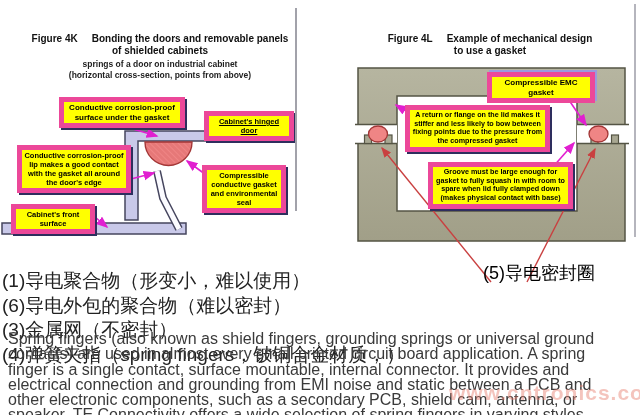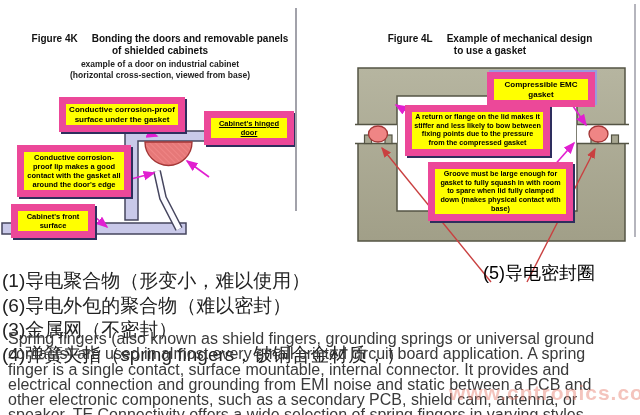--- a/index.html
+++ b/index.html
@@ -6,21 +6,21 @@
   .page {
     position:relative; width:640px; height:415px; background:#ffffff;
     font-family:"Liberation Sans", sans-serif; overflow:hidden;
   }
   .fig-panel { position:absolute;margin-top:28px; }
   .fig-title { position:absolute; text-align:center; font-weight:bold; color:#111; font-size:10px; line-height:12px; }
   .fig-sub   { position:absolute; text-align:center; font-weight:bold; color:#222; font-size:8.5px; line-height:10.5px; }
   .fig-title .gap { margin-left:14px; }
   svg.diagram { position:absolute; left:0; top:0; }
   .ybox {
-    position:absolute; background:#ffff00; border:7px solid #ec4899;
+    position:absolute; background:#ffff00; border:5px solid #ec4899;
     box-shadow:2px 2px 0 #2e2e5e; color:#000; font-weight:bold;
     text-align:center; line-height:1.2; padding:1px 2px; box-sizing:border-box;
   }
   .ybox.sh-up { box-shadow:2px -2px 0 #9a9ade; }
   .f8  { font-size:8px; }
   .f75 { font-size:7.5px; }
   .f7  { font-size:7.2px; }
   .cn-notes { position:absolute; left:2px; top:221px; color:#222; font-size:19px; line-height:24.5px; white-space:nowrap;margin-top:48px; }
   .cn-item5 { position:absolute; left:456px; top:261px; color:#000000; font-size:18px; white-space:nowrap;margin-left:27px; }
   .body-par { position:absolute; left:8px; top:331px; width:606px; color:#3a3a3a; font-size:16px; line-height:15.3px; }
@@ -31,22 +31,22 @@
 <body>
 
 <div class="page">
 
   <div class="fig-panel" style="left:0;top:0;width:300px;height:220px;">
 
     <div class="fig-title" style="left:15px;top:5px;width:290px;">
       <span>Figure 4K</span><span class="gap">Bonding the doors and removable panels</span>
     </div>
     <div class="fig-title" style="left:15px;top:17px;width:290px;">of shielded cabinets</div>
-    <div class="fig-sub" style="left:15px;top:31px;width:290px;">example of a door on industrial cabinet</div>
-    <div class="fig-sub" style="left:15px;top:42px;width:290px;">(horizontal cross-section, viewed from base)</div>
+    <div class="fig-sub" style="left:15px;top:31px;width:290px;">springs of a door on industrial cabinet</div>
+    <div class="fig-sub" style="left:15px;top:42px;width:290px;">(horizontal cross-section, points from above)</div>
 
     <svg class="diagram" width="300" height="220" viewBox="0 0 300 220">
       <defs>
         <marker id="mh" markerWidth="8" markerHeight="7" refX="6.5" refY="3" orient="auto">
           <path d="M0,0 L7.5,3 L0,6 Z" fill="#e11fd0"></path>
         </marker>
         <pattern id="xh" width="4" height="4" patternUnits="userSpaceOnUse" patternTransform="rotate(45)">
           <path d="M0,0 H4 M0,2 H4" stroke="rgba(190,60,60,0.45)" stroke-width="0.8"></path>
         </pattern>
       </defs>
@@ -64,20 +64,21 @@
       <path d="M126,99 L157,108" stroke="#e11fd0" stroke-width="1.6" marker-end="url(#mh)"></path>
       <path d="M236,100 L227,106" stroke="#e11fd0" stroke-width="1.6" marker-end="url(#mh)"></path>
       <path d="M131,151 L154,145" stroke="#e11fd0" stroke-width="1.6" marker-end="url(#mh)"></path>
       <path d="M209,149 L187,133" stroke="#e11fd0" stroke-width="1.6" marker-end="url(#mh)"></path>
       <path d="M95,189 L107,199" stroke="#e11fd0" stroke-width="1.6" marker-end="url(#mh)"></path>
     </svg>
 
     <div class="ybox f8" style="left:59px;top:69px;width:126px;">Conductive corrosion-proof surface under the gasket</div>
     <div class="ybox f75" style="left:204px;top:83px;width:90px;text-decoration:underline;">Cabinet's hinged door</div>
     <div class="ybox f75" style="left:17px;top:117px;width:114px;">Conductive corrosion-proof lip makes a good contact with the gasket all around the door's edge</div>
+    <div class="ybox f75" style="left:202px;top:137px;width:84px;">Compressible conductive gasket and environmental seal</div>
     <div class="ybox f75" style="left:11px;top:176px;width:84px;">Cabinet's front surface</div>
   </div>
 
   <div class="fig-panel" style="left:300px;top:0;width:340px;height:265px;">
 
     <div class="fig-title" style="left:35px;top:5px;width:310px;">
       <span>Figure 4L</span><span class="gap">Example of mechanical design</span>
     </div>
     <div class="fig-title" style="left:35px;top:17px;width:310px;">to use a gasket</div>
 

